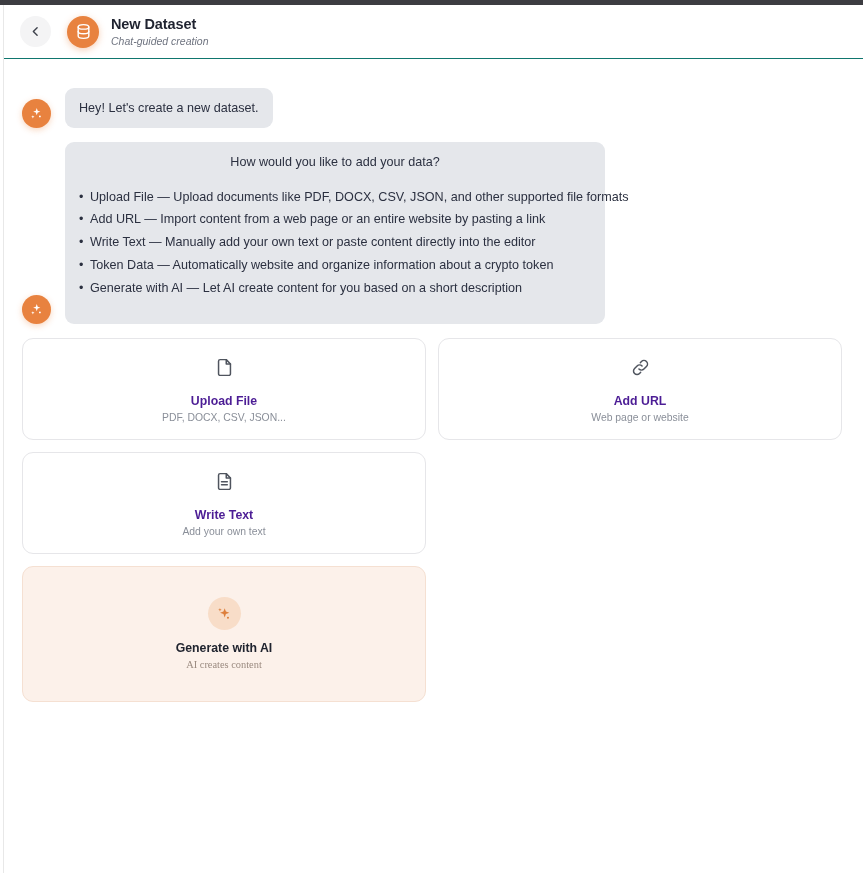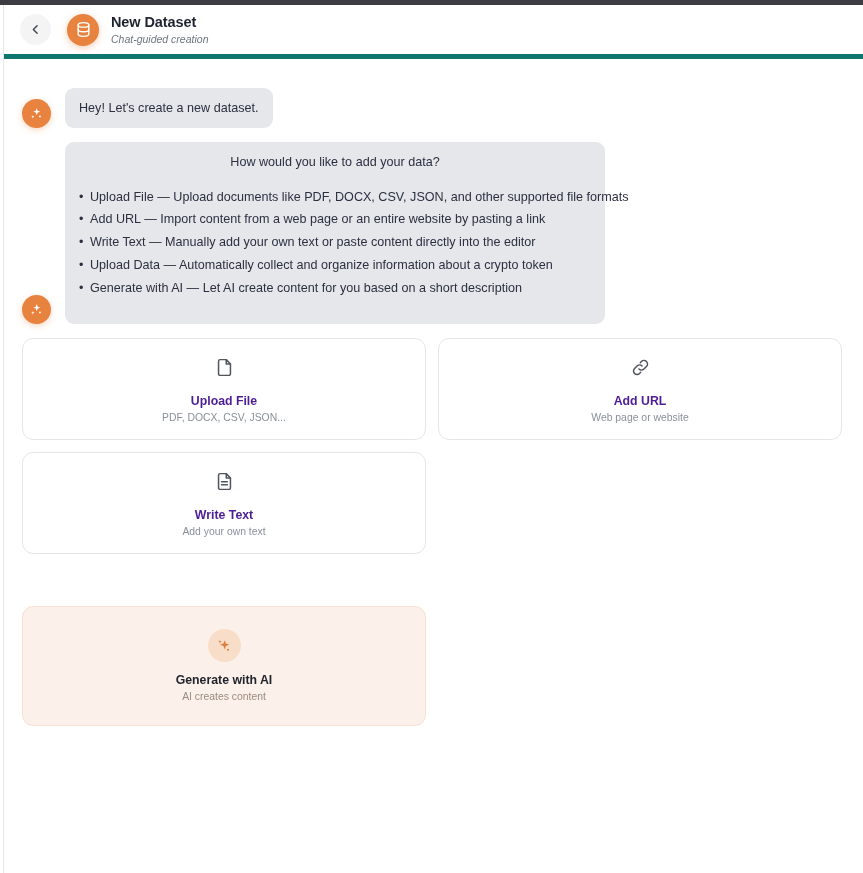--- a/index.html
+++ b/index.html
@@ -33,21 +33,21 @@
     background: #e8e8e8;
   }
 
   
   .header {
     position: absolute;
     top: 5px; left: 4px;
     width: 859px;
     height: 54px;
     background: #ffffff;
-    border-bottom: 5px solid #0f766e;
+    border-bottom: 1px solid #0f766e;
     display: flex;
     align-items: center;
     padding-left: 16px;
   }
   .back-btn {
     width: 31px; height: 31px;
     border-radius: 50%;
     background: #f4f4f5;
     display: flex;
     align-items: center;
@@ -170,36 +170,35 @@
   }
   .card-sub {
     font-size: 10.4px;
     color: #8a8f99;
   }
 
   .card-ai {
     grid-column: 1 / 2;
     background: #fcf1ea;
     border: 1px solid #f5e0d2;
-    height: 120px;
-    margin-top: 40px;
+    height: 136px;
   }
   .ai-icon-wrap {
     width: 33px; height: 33px;
     border-radius: 50%;
     background: #f8ddc8;
     display: flex;
     align-items: center;
     justify-content: center;
     margin-bottom: 11px;
     color: #dd7f3c;
   }
   .ai-icon-wrap svg { display: block; }
   .card-ai .card-title { color: #20242f; }
-  .card-ai .card-sub { color: #9b8b80; }
+  .card-ai .card-sub { color: #9b8b80; font-family: Liberation Serif, serif; }
 </style>
 </head>
 <body>
 
 <div id="app">
 
   <div class="top-chrome"></div>
   <div class="left-rule"></div>
 
   <div class="header">
@@ -253,21 +252,21 @@
             <circle cx="17.4" cy="16.6" r="1.5"></circle>
           </svg>
         </span>
       </div>
       <div class="bubble bubble-wide">
         <div class="q">How would you like to add your data?</div>
         <ul>
           <li>Upload File — Upload documents like PDF, DOCX, CSV, JSON, and other supported file formats</li>
           <li>Add URL — Import content from a web page or an entire website by pasting a link</li>
           <li>Write Text — Manually add your own text or paste content directly into the editor</li>
-          <li>Upload Data — Automatically collect and organize information about a crypto token</li>
+          <li>Token Data — Automatically website and organize information about a crypto token</li>
           <li>Generate with AI — Let AI create content for you based on a short description</li>
         </ul>
       </div>
     </div>
 
     <div class="cards">
 
       <div class="card">
         <div class="card-icon">
           <svg width="21" height="21" viewBox="0 0 24 24" fill="none" stroke="currentColor" stroke-width="1.7" stroke-linecap="round" stroke-linejoin="round">

